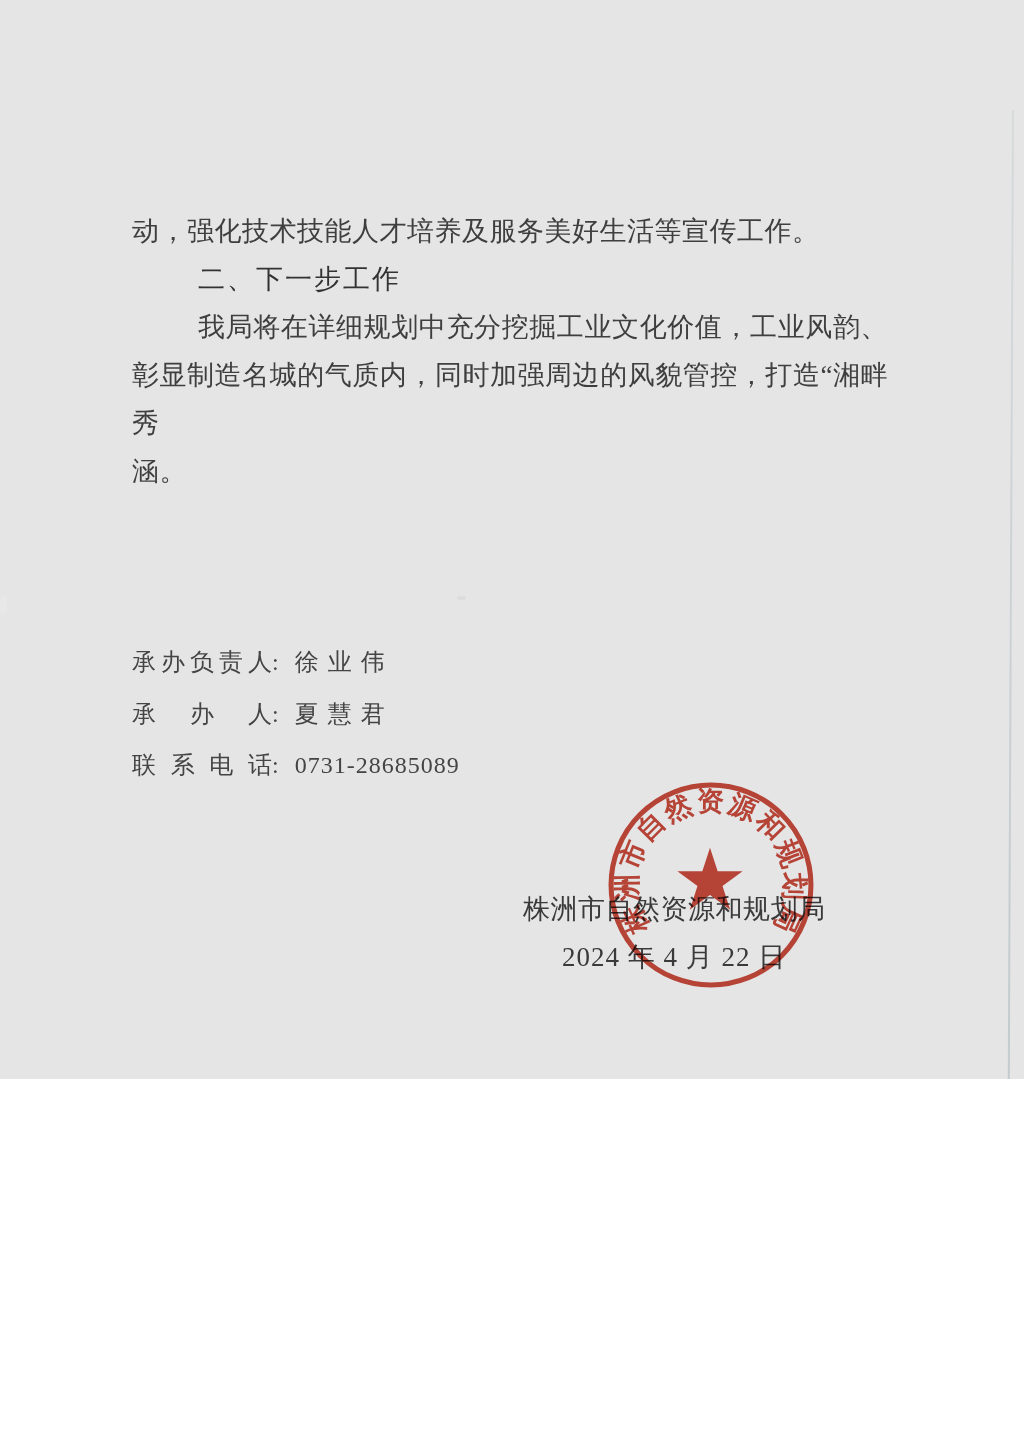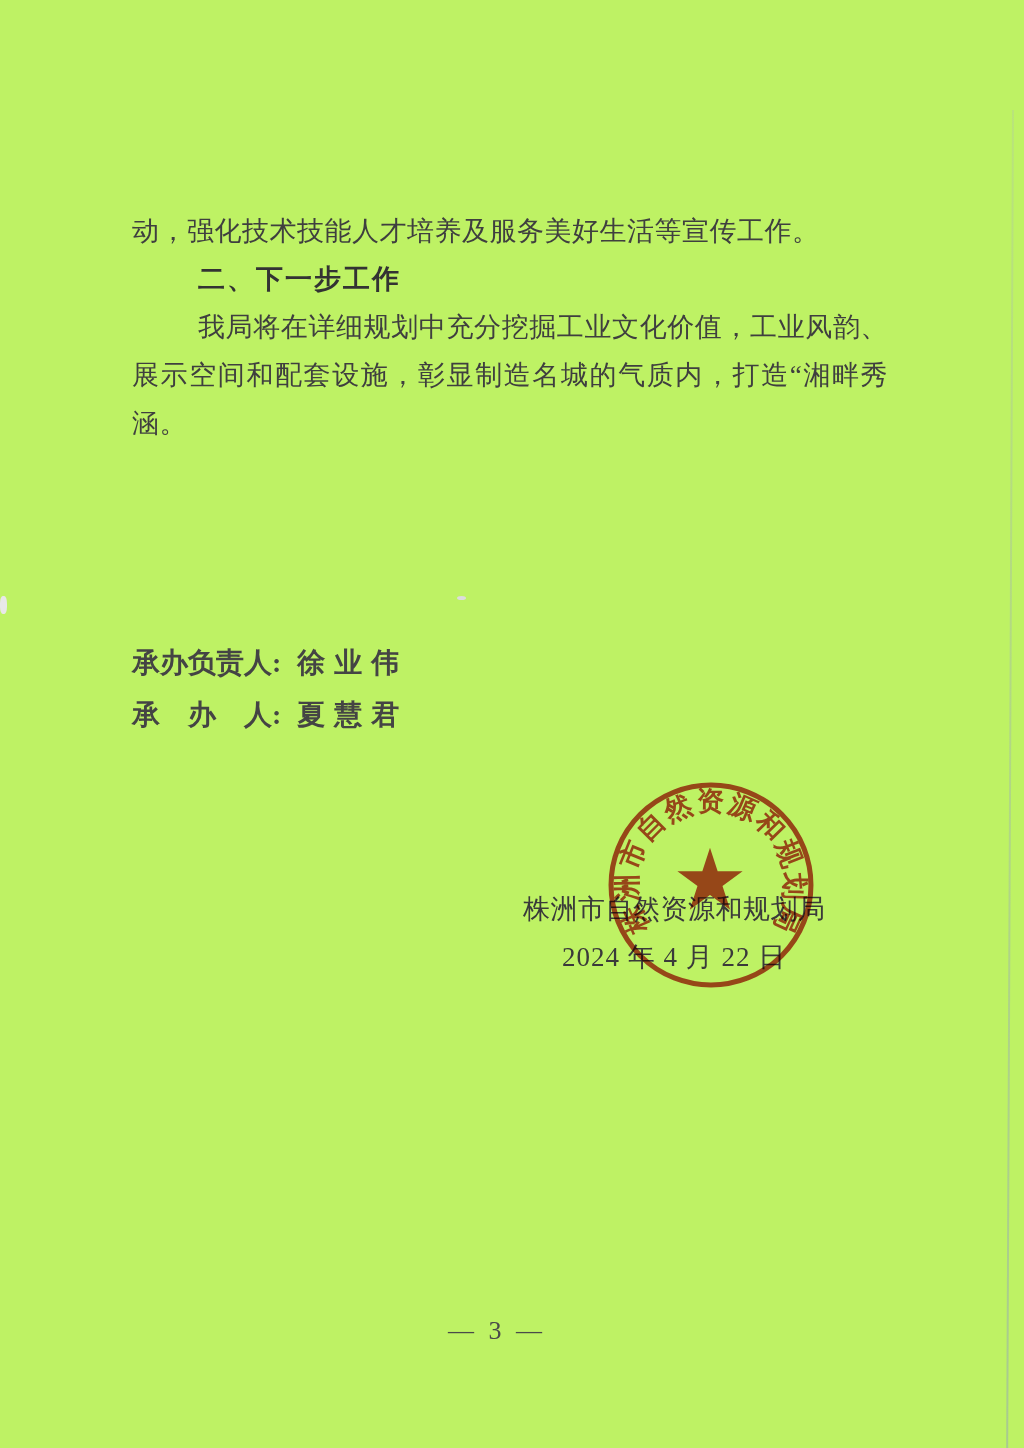--- a/index.html
+++ b/index.html
@@ -1,58 +1,57 @@
 <!DOCTYPE html>
 <html><head>
 <meta charset="utf-8">
 <style>
   * { margin: 0; padding: 0; box-sizing: border-box; }
   html, body { background: #ffffff; }
   .page {
     position: relative;
     width: 1024px;
-    height: 1448px;
-    background: #bef264;
+    height: 1079px;
+    background: #e5e5e5;
     overflow: hidden;
     font-family: "Liberation Serif", "DejaVu Serif", serif;
     color: #3f3f3f;
   }
 
   
   .body-block {
     position: absolute;
     left: 132px;
     top: 207px;
     width: 756px;
     font-size: 27px;
     line-height: 48px;
     letter-spacing: 0.5px;
   }
   .line-plain { text-align: left; }
   .line-heading {
-    font-weight: bold;
+    font-weight: normal;
     color: #333333;
     text-indent: 66px;
     letter-spacing: 2px;
   }
   .line-justify {
     text-align: justify;
     text-align-last: justify;
   }
   .line-indent { text-indent: 66px; }
 
   
   .contact-block {
     position: absolute;
     left: 132px;
     top: 637px;
-    font-size: 28px;
+    font-size: 24px;
     line-height: 51.5px;
     color: #444444;
-    font-weight: bold;
   }
   .contact-row { white-space: nowrap; }
   .contact-label {
     display: inline-block;
     width: 140px;
     text-align: justify;
     text-align-last: justify;
     vertical-align: bottom;
   }
   .contact-colon { display: inline-block; }
@@ -143,30 +142,33 @@
 </style>
 </head>
 <body>
 
 <div class="page">
 
   <div class="body-block">
     <div class="line-plain">动，强化技术技能人才培养及服务美好生活等宣传工作。</div>
     <div class="line-heading">二、下一步工作</div>
     <div class="line-justify line-indent">我局将在详细规划中充分挖掘工业文化价值，工业风韵、</div>
-    <div class="line-justify">展示空间和配套设施，彰显制造名城的气质内，打造“湘畔秀</div>
+    <div class="line-justify">彰显制造名城的气质内，同时加强周边的风貌管控，打造“湘畔秀</div>
     <div class="line-plain">涵。</div>
   </div>
 
   <div class="contact-block">
     <div class="contact-row">
       <span class="contact-label">承办负责人</span><span class="contact-colon">:</span><span class="contact-value name">徐业伟</span>
     </div>
     <div class="contact-row">
       <span class="contact-label">承办人</span><span class="contact-colon">:</span><span class="contact-value name">夏慧君</span>
+    </div>
+    <div class="contact-row">
+      <span class="contact-label">联系电话</span><span class="contact-colon">:</span><span class="contact-value phone">0731-28685089</span>
     </div>
   </div>
 
   <div class="signature-agency">株洲市自然资源和规划局</div>
   <div class="signature-date">2024 年 4 月 22 日</div>
 
   <div class="seal">
     <svg viewBox="0 0 210 210" width="212" height="212" xmlns="http://www.w3.org/2000/svg">
       <circle cx="105" cy="105" r="99" fill="none" stroke-width="5" stroke="#c63b2c"></circle>
       <path id="sealArc" d="M 44.4 147.5 A 74 74 0 1 1 165.6 147.5" fill="none"></path>

